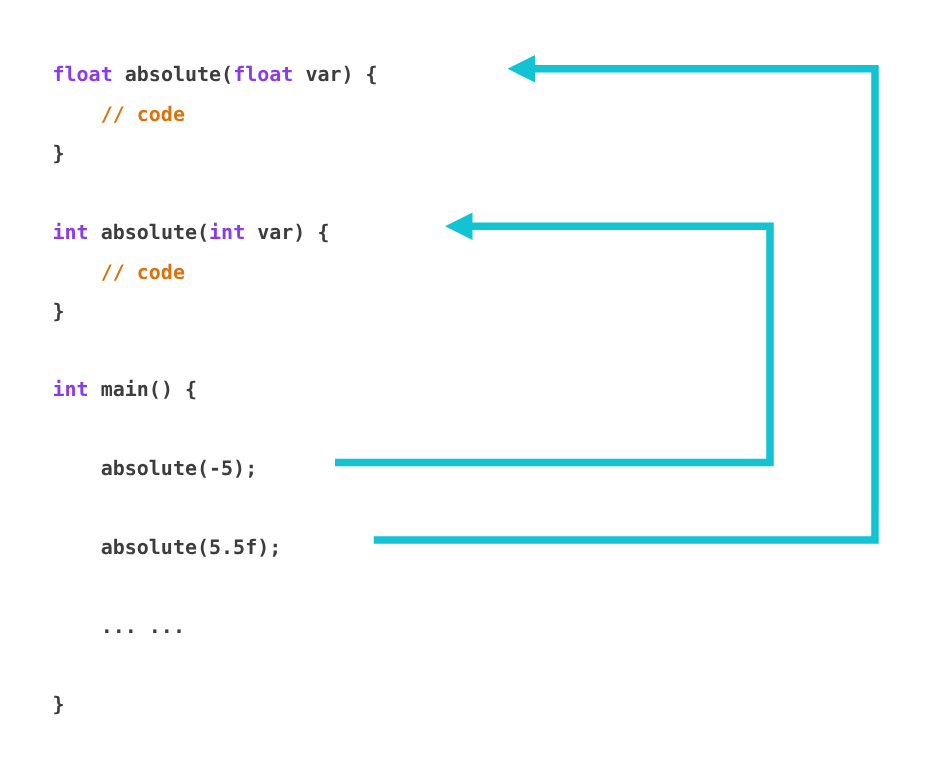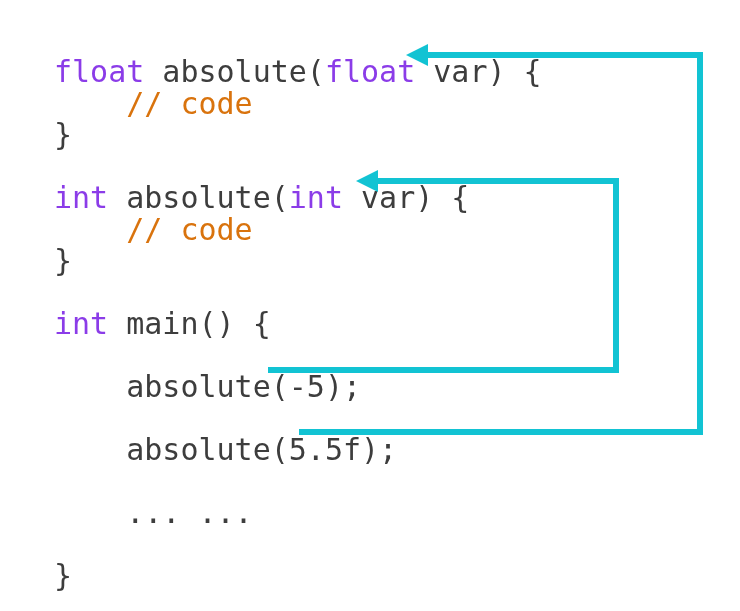--- a/index.html
+++ b/index.html
@@ -13,24 +13,24 @@
   #canvas{
     position:relative;
     width:740px;height:611px;
     background:var(--bg);
     overflow:hidden;
     font-family:"DejaVu Sans Mono", monospace;
   }
   #code-block{
     position:absolute;
     left:38px;top:40px;
-    margin:16px;
+    margin:4px;
     font-family:"DejaVu Sans Mono", monospace;
-    font-weight:normal;
-    font-size:30px;
+    font-weight:bold;
+    font-size:16px;
     line-height:31.5px;
     color:var(--code);
   }
   .line{min-height:31.5px;white-space:pre;}
   .seg-kw{color:var(--kw);}
   .seg-com{color:var(--com);text-align:center;}
   .seg-txt{color:var(--code);}
   #arrows{
     position:absolute;left:0;top:0;
     width:740px;height:611px;

